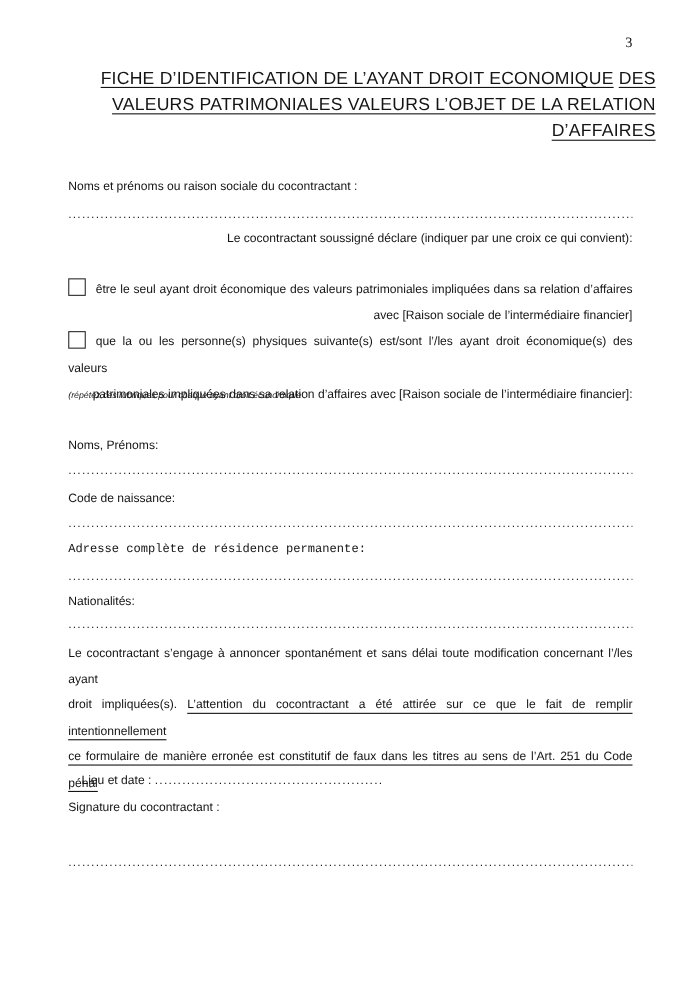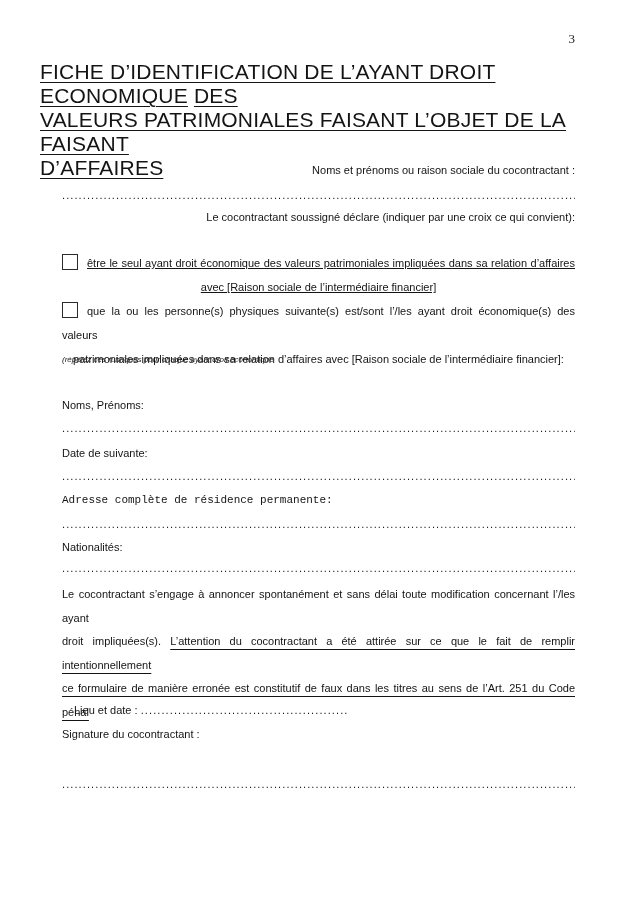--- a/index.html
+++ b/index.html
@@ -19,22 +19,22 @@
     right: 61px;
     font-family: "Liberation Serif", "DejaVu Serif", serif;
     font-size: 13px;
     line-height: 14px;
   }
   .doc-title {
     position: absolute;
     top: 60px;
     left: 40px;
     right: 40px;
-    text-align: left;
-    font-size: 21px;
+    text-align: right;
+    font-size: 16px;
     line-height: 24px;
     letter-spacing: 0.2px;
   }
   .doc-title .u {
     text-decoration: underline;
     text-decoration-thickness: 1.2px;
     text-underline-offset: 3px;
   }
   .abs { position: absolute; left: 62px; right: 61px; }
   .label {
@@ -49,21 +49,21 @@
     line-height: 14px;
     height: 14px;
     letter-spacing: 1.1px;
     color: #1c1c1c;
   }
   .para { font-size: 11px; line-height: 24px; }
   .jline {
     text-align: justify;
     text-align-last: justify;
   }
-  .lline { text-align: center; }
+  .lline { text-align: right; }
   .checkbox {
     display: inline-block;
     width: 14px;
     height: 14px;
     border: 1.2px solid #2b2b2b;
     background: #ffffff;
     vertical-align: -3px;
     margin-right: 9px;
   }
   .engagement { font-size: 11px; line-height: 23.5px; }
@@ -82,45 +82,45 @@
 </style>
 </head>
 <body>
 
 <div class="page">
 
   <div class="page-number">3</div>
 
   <div class="doc-title">
     <div><span class="u">FICHE D’IDENTIFICATION DE L’AYANT DROIT ECONOMIQUE</span> <span class="u">DES</span></div>
-    <div class="u">VALEURS PATRIMONIALES FAISANT L’OBJET DE LA FAISANT</div>
+    <div class="u">VALEURS PATRIMONIALES VALEURS L’OBJET DE LA RELATION</div>
     <div class="u">D’AFFAIRES</div>
   </div>
 
-  <div class="abs label" style="top:162px;text-align:right;">Noms et prénoms ou raison sociale du cocontractant :</div>
+  <div class="abs label" style="top:162px;">Noms et prénoms ou raison sociale du cocontractant :</div>
   <div class="abs dotline" style="top:188px;">................................................................................................................................................................</div>
 
   <div class="abs label" style="top:209px;text-align:right;">Le cocontractant soussigné déclare (indiquer par une croix ce qui convient):</div>
 
-  <div class="abs para" style="top:251px;text-decoration:underline;">
+  <div class="abs para" style="top:251px;">
     <div class="jline"><span class="checkbox"></span><span>être le seul ayant droit économique des valeurs patrimoniales impliquées dans sa relation d’affaires</span></div>
     <div class="lline">avec [Raison sociale de l’intermédiaire financier]</div>
   </div>
 
   <div class="abs para" style="top:299px;">
     <div class="jline"><span class="checkbox"></span><span>que la ou les personne(s) physiques suivante(s) est/sont l’/les ayant droit économique(s) des valeurs</span></div>
     <div class="lline">patrimoniales impliquées dans sa relation d’affaires avec [Raison sociale de l’intermédiaire financier]:</div>
   </div>
 
   <div class="abs note" style="top:355px;">(répétez ces rubriques pour chaque ayant droit économique</div>
 
   <div class="abs label" style="top:397px;">Noms, Prénoms:</div>
   <div class="abs dotline" style="top:421px;">................................................................................................................................................................</div>
 
-  <div class="abs label" style="top:445px;">Date de suivante:</div>
+  <div class="abs label" style="top:445px;">Code de naissance:</div>
   <div class="abs dotline" style="top:469px;">................................................................................................................................................................</div>
 
   <div class="abs label" style="top:492px;font-family:Liberation Mono, monospace;">Adresse complète de résidence permanente:</div>
   <div class="abs dotline" style="top:517px;">................................................................................................................................................................</div>
 
   <div class="abs label" style="top:539px;">Nationalités:</div>
   <div class="abs dotline" style="top:561px;">................................................................................................................................................................</div>
 
   <div class="abs engagement" style="top:583px;">
     <div class="jline"><span>Le cocontractant s’engage à annoncer spontanément et sans délai toute modification concernant l’/les ayant</span></div>

